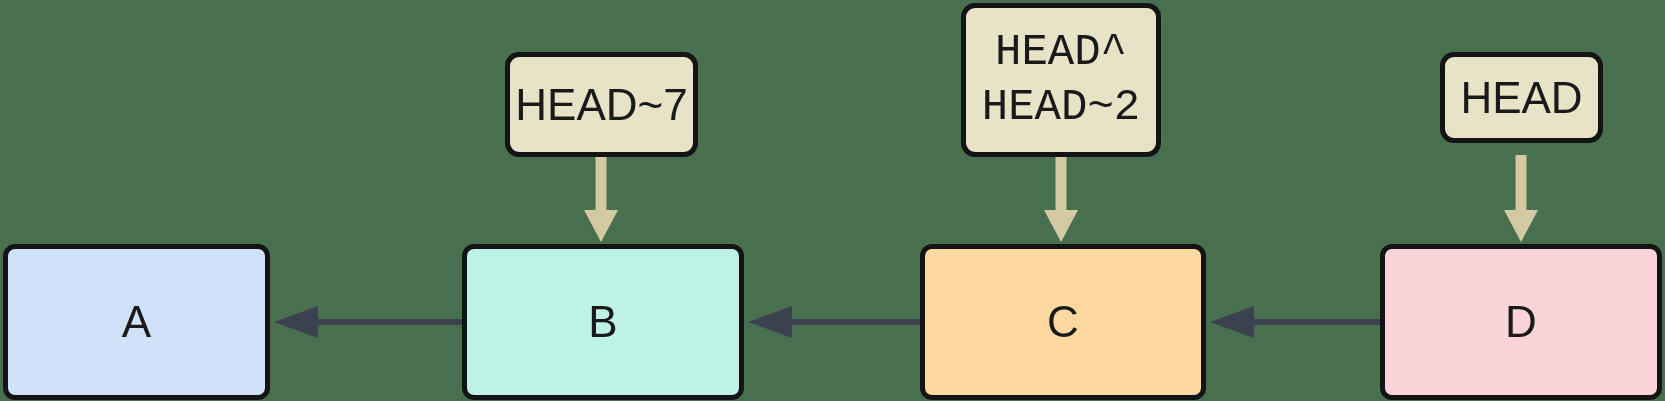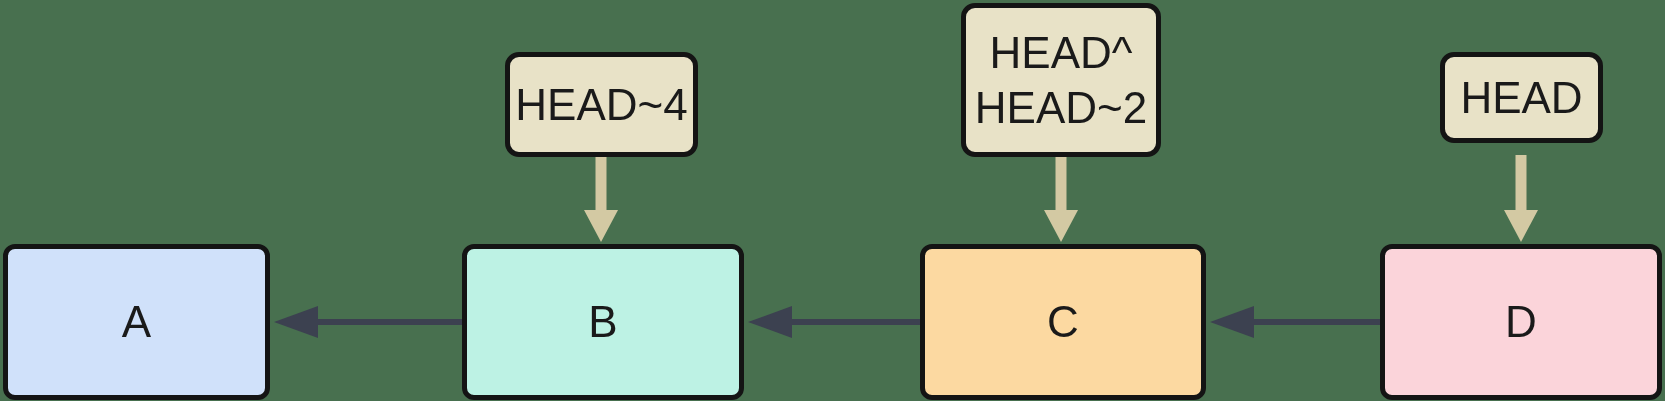--- a/index.html
+++ b/index.html
@@ -55,21 +55,21 @@
   .commit-c { left: 920px;  width: 286px; background: #fcd9a1; }
   .commit-d { left: 1380px; width: 282px; background: #fbd4da; }
   .ref {
     background: #e8e2c7;
     border-radius: 14px;
     flex-direction: column;
     line-height: 1.25;
     text-align: center;
   }
   .ref-head3  { left: 505px;  top: 52px; width: 193px; height: 105px; }
-  .ref-head1  { left: 961px;  top: 3px;  width: 200px; height: 154px; }
+  .ref-head1  { left: 961px;  top: 3px;  width: 200px; height: 154px; font-family: Liberation Mono, monospace; }
   .ref-headd  { left: 1440px; top: 52px; width: 163px; height: 91px; }
 </style>
 </head>
 <body>
 
 <div id="canvas">
 
   <svg id="arrows" width="1665" height="401" viewBox="0 0 1665 401">
 
     <g>
@@ -106,21 +106,21 @@
     <span>B</span>
   </div>
   <div class="node commit commit-c">
     <span>C</span>
   </div>
   <div class="node commit commit-d">
     <span>D</span>
   </div>
 
   <div class="node ref ref-head3">
-    <span>HEAD~4</span>
+    <span>HEAD~7</span>
   </div>
   <div class="node ref ref-head1">
     <span>HEAD^</span>
     <span>HEAD~2</span>
   </div>
   <div class="node ref ref-headd">
     <span>HEAD</span>
   </div>
 
 </div>

